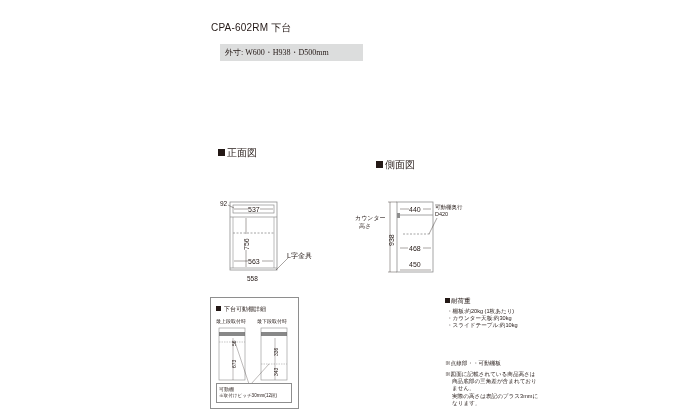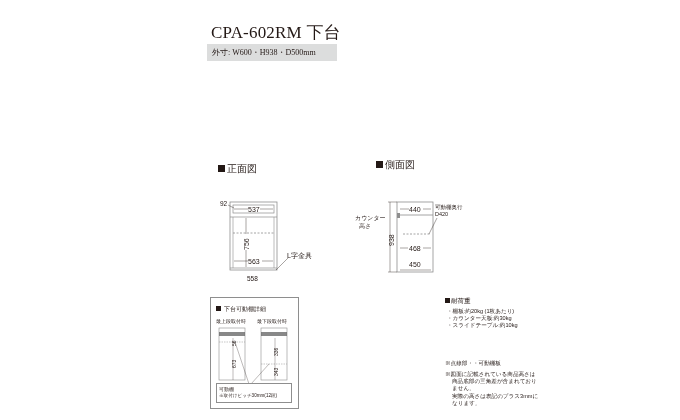--- a/index.html
+++ b/index.html
@@ -1,38 +1,38 @@
 <!DOCTYPE html>
 <html><head>
 <meta charset="utf-8">
 <style>
   html, body { margin: 0; padding: 0; background: #ffffff; }
   body { width: 680px; height: 420px; position: relative; overflow: hidden;
          font-family: "DejaVu Serif", serif; color: #231815; }
   .abs { position: absolute; }
-  .title { left: 211px; top: 21px; font-size: 17px; letter-spacing: 0.2px; color: #231815;
-           font-family: Liberation Serif, serif; }
-  .dims-bar { left: 207px; top: 44px; width: 130px; height: 17px; background: #dcdddd; }
+  .title { left: 211px; top: 21px; font-size: 10px; letter-spacing: 0.2px; color: #231815;
+           font-family: Liberation Sans, sans-serif; }
+  .dims-bar { left: 220px; top: 44px; width: 143px; height: 17px; background: #dcdddd; }
   .dims-text { left: 5px; top: 3px; font-size: 8px; white-space: nowrap; font-family: "Liberation Serif", serif; }
   .section { font-size: 10px; font-family: "Liberation Serif", serif; white-space: nowrap; }
   .section .sq { display: inline-block; width: 7px; height: 7px; background: #231815; margin-right: 2px; vertical-align: 0px; }
   .tiny { font-size: 5px; font-family: "Liberation Sans", sans-serif; white-space: nowrap; color: #231815; }
   .note { font-size: 5.6px; font-family: "Liberation Sans", sans-serif; line-height: 7.2px; color: #231815; white-space: nowrap; }
   svg text { font-family: "Liberation Sans", sans-serif; fill: #231815; }
   .inset { left: 210px; top: 297px; width: 87px; height: 110px; border: 1px solid #8e8e8e; background: #fff; }
 </style>
 </head>
 <body>
 
 <div class="abs title">CPA-602RM 下台</div>
 <div class="abs dims-bar">
   <div class="abs dims-text">外寸: W600・H938・D500mm</div>
 </div>
 
-<div class="abs section" style="left:211px; top:162px;padding-left:7px;">
+<div class="abs section" style="left:211px; top:146px;padding-left:7px;">
   <span class="sq"></span><span>正面図</span>
 </div>
 <div class="abs section" style="left:376px; top:158px;">
   <span class="sq"></span><span>側面図</span>
 </div>
 
 <svg class="abs" style="left:210px; top:190px;" width="120" height="95">
 
   <rect x="20" y="12" width="47" height="68" fill="none" stroke="#8e8e8e" stroke-width="0.8"></rect>
 

